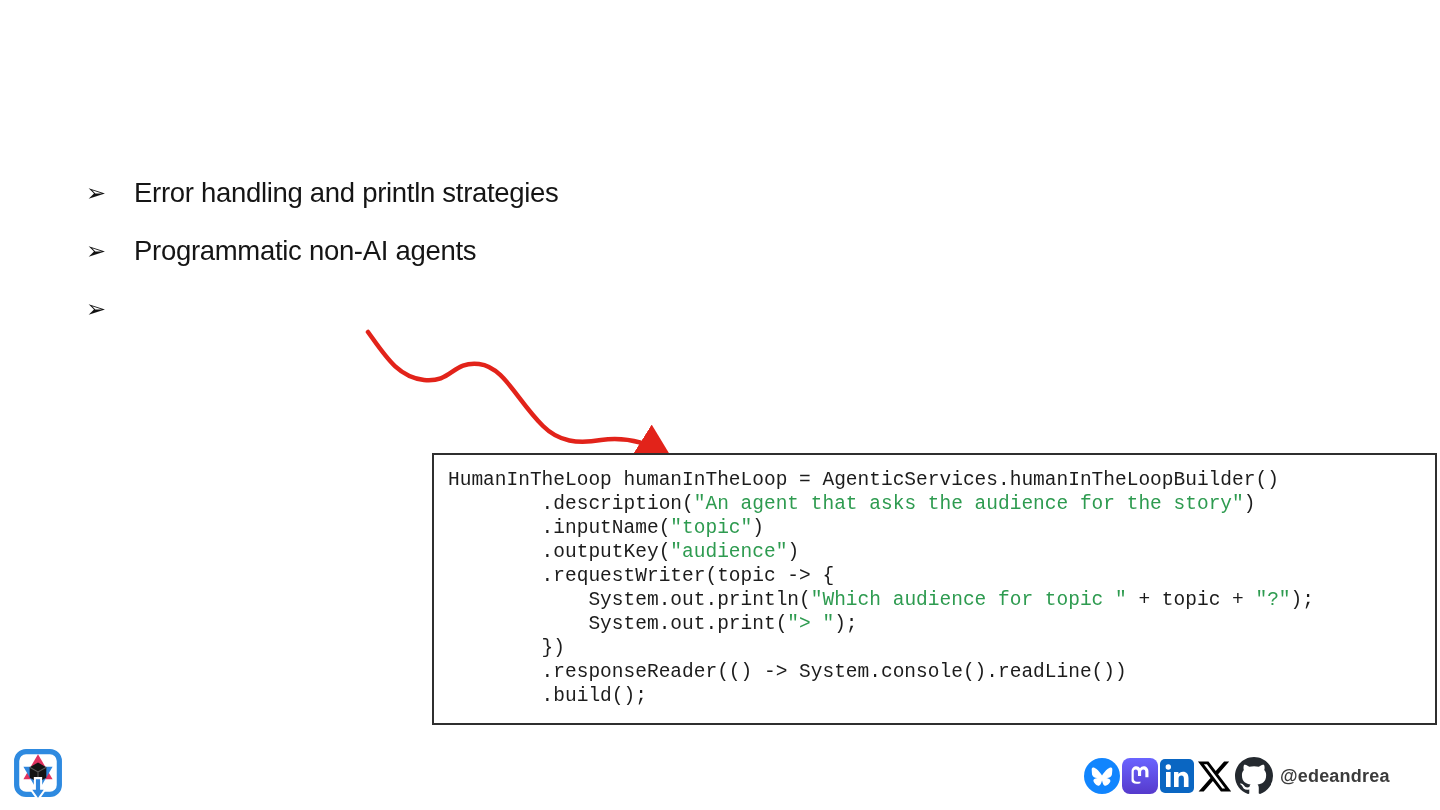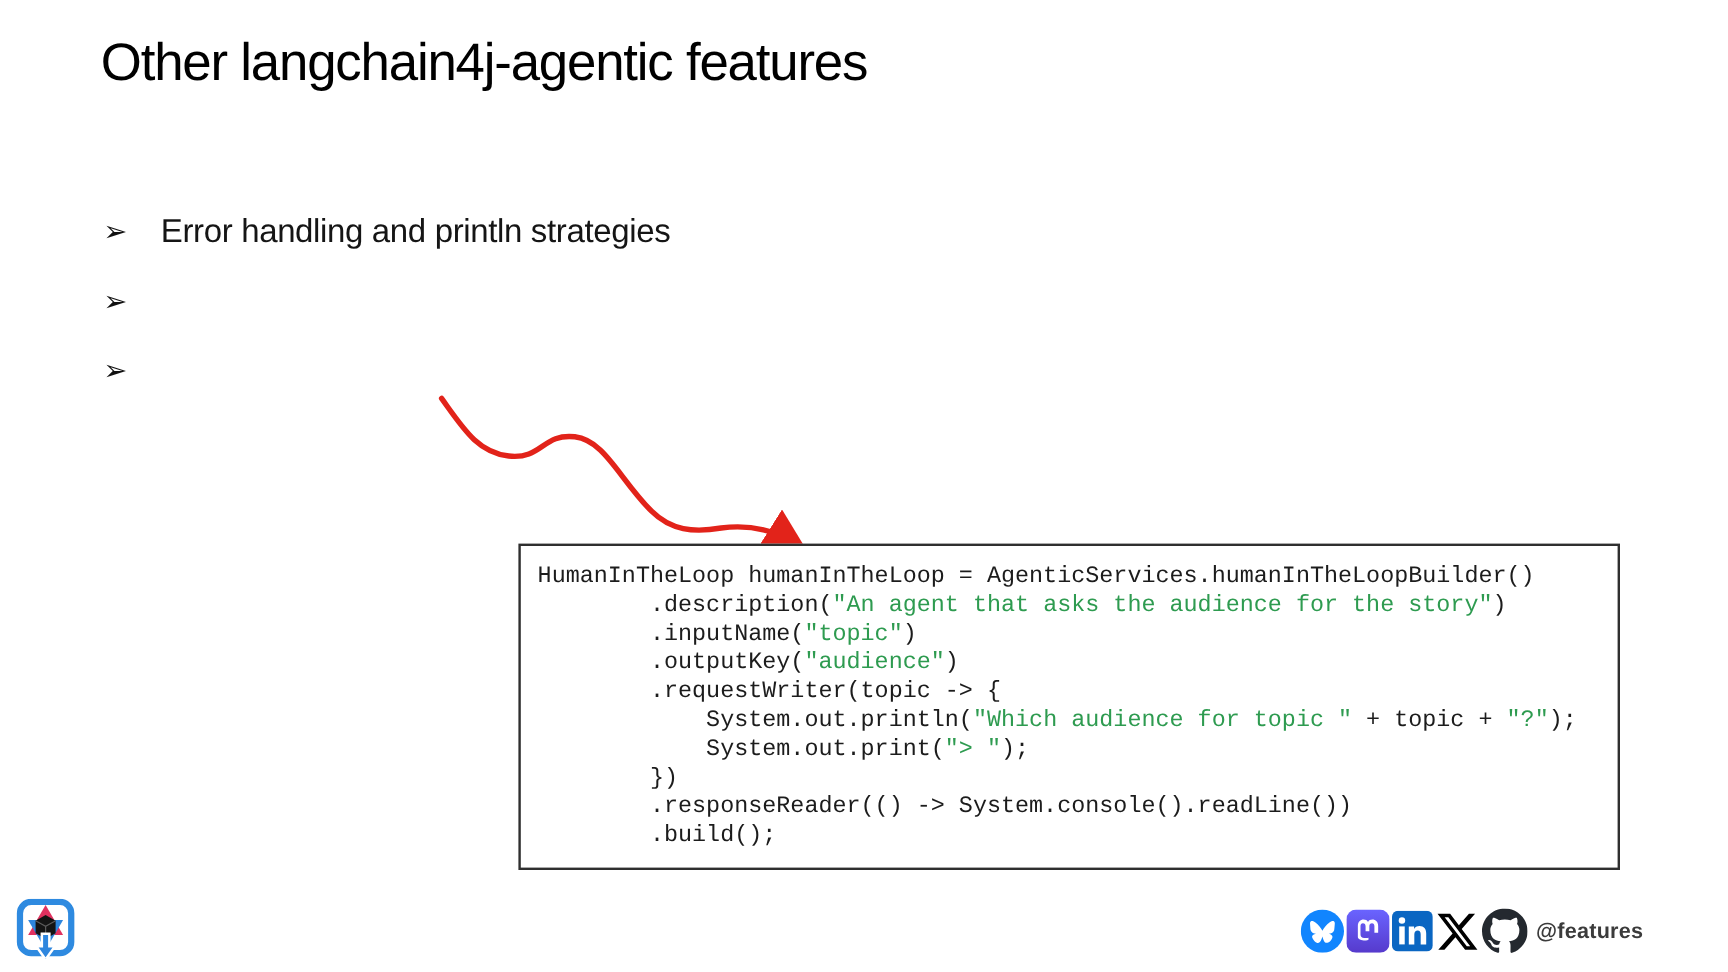--- a/index.html
+++ b/index.html
@@ -12,48 +12,48 @@
 
   .bullets { position:absolute; left:86px; top:178px; list-style:none; }
   .bullets li { display:flex; align-items:center; height:30px; margin-bottom:28px;
                 color:#151515; }
   .bullet-glyph { font-size:24px; width:26px; color:#111; flex:none; }
   .bullet-text { font-size:27.5px; margin-left:22px; letter-spacing:-0.3px; }
 
   .arrow-overlay { position:absolute; left:0; top:0; width:1440px; height:810px;
                    pointer-events:none; }
 
-  .code-box { position:absolute; left:432px; top:453px; width:918px; height:272px;
+  .code-box { position:absolute; left:432px; top:453px; width:1005px; height:272px;
               border:2px solid #2f2f2f; background:#fff; padding:13px 8px 0 14px; }
   .code-box pre { font-family:"Liberation Mono", monospace; font-size:19.5px;
                   line-height:24px; color:#1c1c1c; white-space:pre; }
   .code-box .str { color:#2e9b50; }
 
   .footer-logo { position:absolute; left:13px; top:749px; width:50px; height:50px; }
 
   .social-bar { position:absolute; left:1084px; top:757px; height:38px;
                 display:flex; align-items:center; gap:2px; }
   .social-bar .icon { display:inline-flex; flex:none; }
   .handle { font-size:18px; font-weight:bold; color:#3b3b3b; margin-left:5px;
             letter-spacing:0.2px; }
 </style>
 </head>
 <body>
 
 <div class="slide">
 
-  <h1 class="title">Other langchain4j-agentic features</h1>
 
   <ul class="bullets">
     <li>
       <span class="bullet-glyph">➢</span>
       <span class="bullet-text">Error handling and println strategies</span>
     </li>
     <li>
       <span class="bullet-glyph">➢</span>
+      <span class="bullet-text">Programmatic non-AI agents</span>
     </li>
     <li>
       <span class="bullet-glyph">➢</span>
     </li>
   </ul>
 
   <svg class="arrow-overlay" viewBox="0 0 1440 810" xmlns="http://www.w3.org/2000/svg">
     <defs>
       <marker id="ah" markerWidth="8" markerHeight="8" refX="5.5" refY="4" orient="auto">
         <path d="M0,0 L8,4 L0,8 z" fill="#e2231a"></path>
@@ -116,16 +116,16 @@
         <path d="M18.244 2.25h3.308l-7.227 8.26 8.502 11.24H16.17l-5.214-6.817L4.99 21.75H1.68l7.73-8.835L1.254 2.25H8.08l4.713 6.231 5.451-6.231zm-1.161 17.52h1.833L7.084 4.126H5.117l11.966 15.644z" fill="#000000"></path>
       </svg>
     </span>
 
     <span class="icon">
       <svg width="38" height="38" viewBox="0 0 16 16" xmlns="http://www.w3.org/2000/svg">
         <path d="M8 0C3.58 0 0 3.58 0 8c0 3.54 2.29 6.53 5.47 7.59.4.07.55-.17.55-.38 0-.19-.01-.82-.01-1.49-2.01.37-2.53-.49-2.69-.94-.09-.23-.48-.94-.82-1.13-.28-.15-.68-.52-.01-.53.63-.01 1.08.58 1.23.82.72 1.21 1.87.87 2.33.66.07-.52.28-.87.51-1.07-1.78-.2-3.64-.89-3.64-3.95 0-.87.31-1.59.82-2.15-.08-.2-.36-1.02.08-2.12 0 0 .67-.21 2.2.82.64-.18 1.32-.27 2-.27s1.36.09 2 .27c1.53-1.04 2.2-.82 2.2-.82.44 1.1.16 1.92.08 2.12.51.56.82 1.27.82 2.15 0 3.07-1.87 3.75-3.65 3.95.29.25.54.73.54 1.48 0 1.07-.01 1.93-.01 2.2 0 .21.15.46.55.38A8.01 8.01 0 0 0 16 8c0-4.42-3.58-8-8-8z" fill="#24292f"></path>
       </svg>
     </span>
 
-    <span class="handle">@features</span>
+    <span class="handle">@edeandrea</span>
   </div>
 
 </div>
 
 </body></html>

